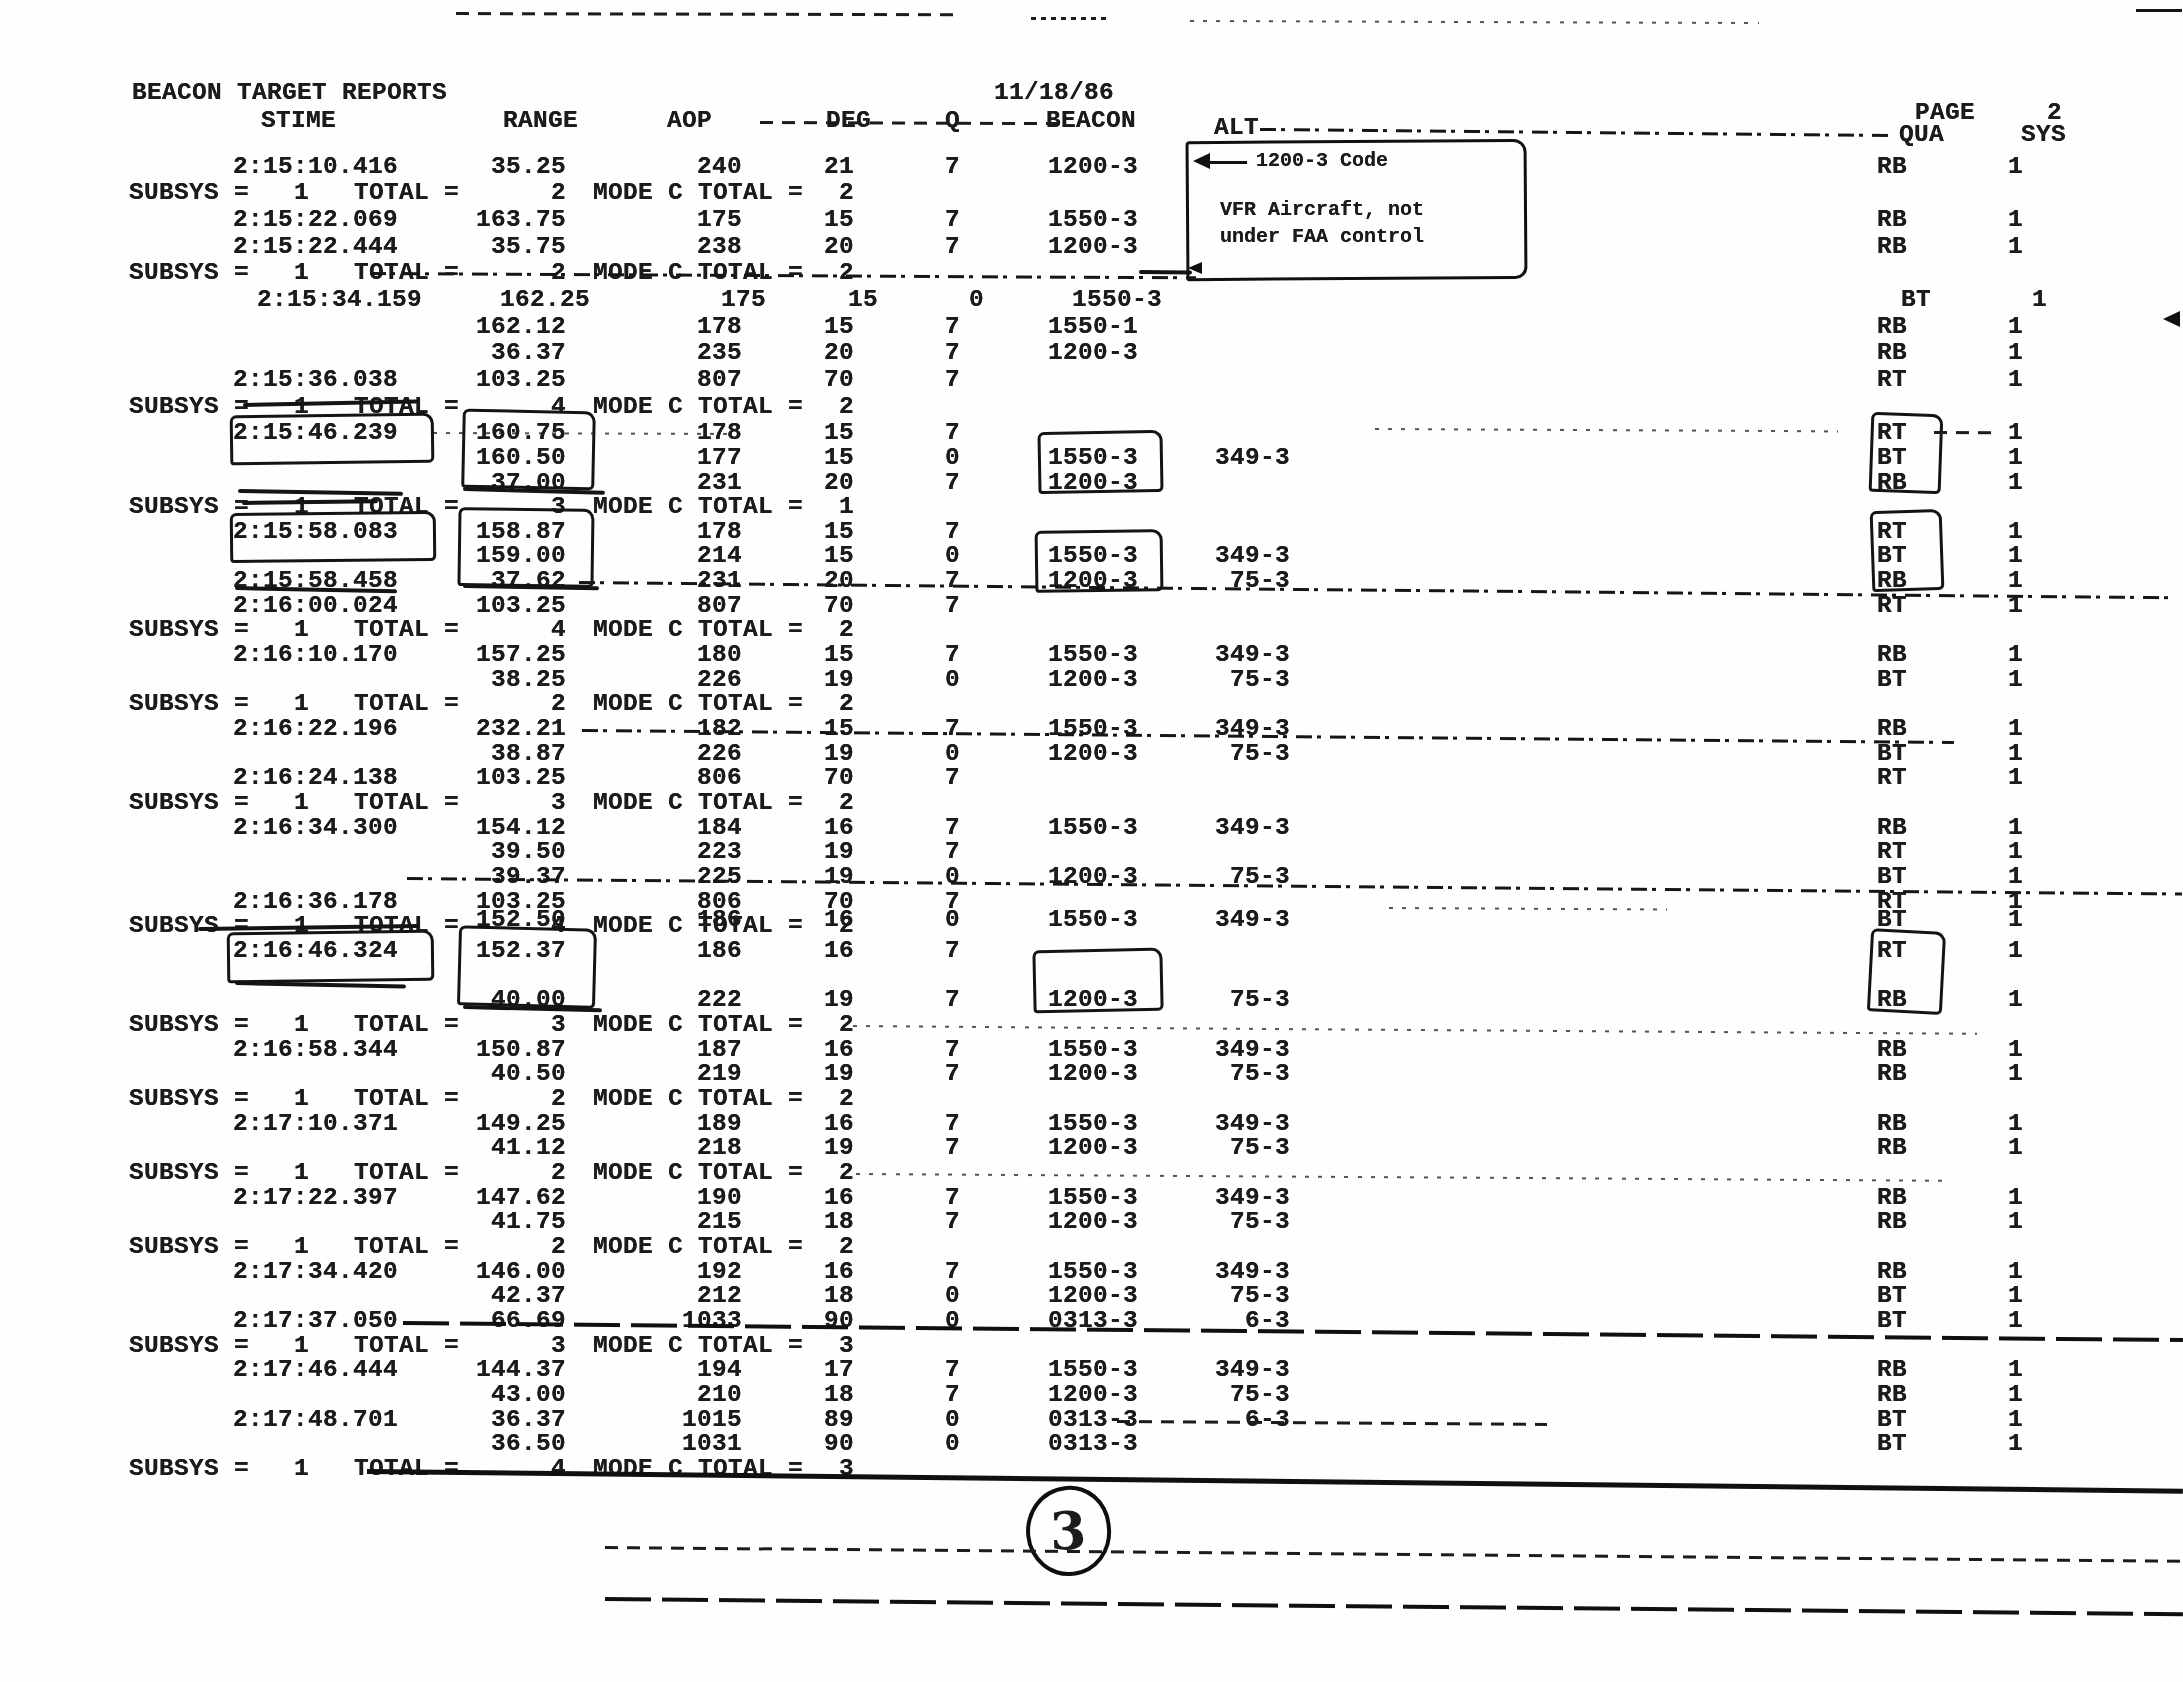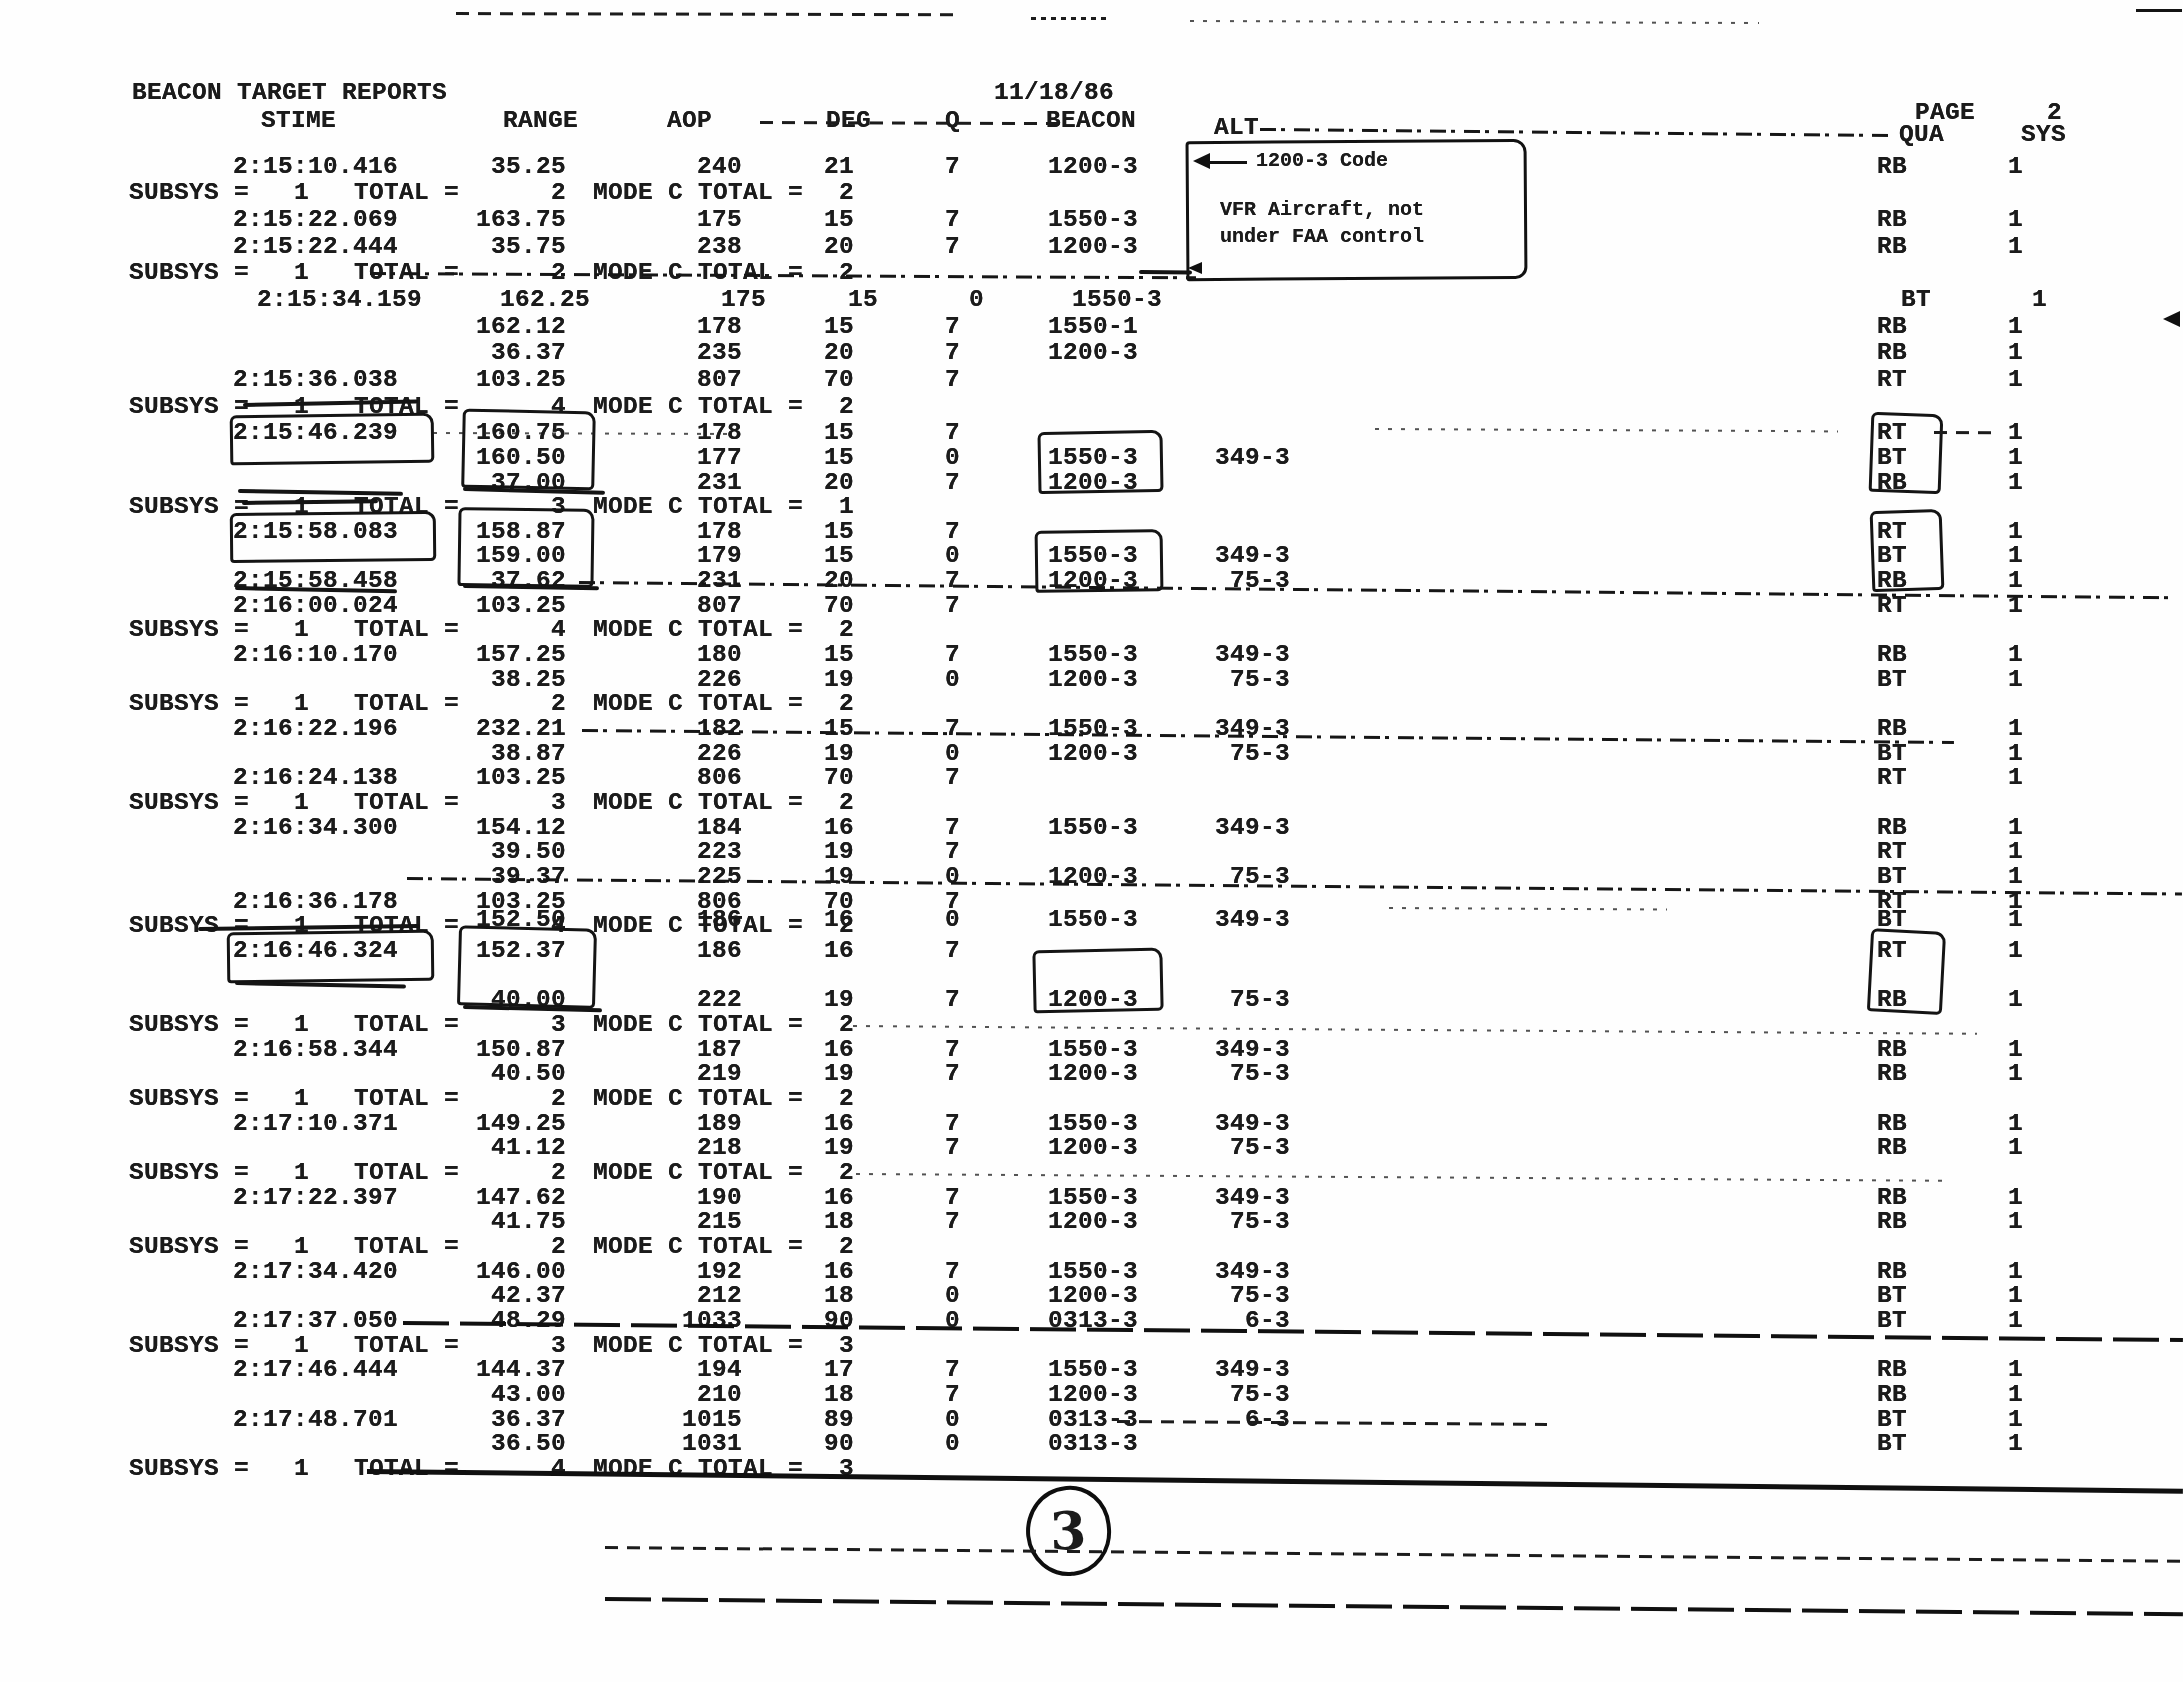--- a/index.html
+++ b/index.html
@@ -179,21 +179,21 @@
         <span class="c-time">2:15:58.083</span>
         <span class="c-range">158.87</span>
         <span class="c-aop">178</span>
         <span class="c-deg">15</span>
         <span class="c-q">7</span>
         <span class="c-qua">RT</span>
         <span class="c-sys">1</span>
       </div>
       <div class="row" style="top: 544px;">
         <span class="c-range">159.00</span>
-        <span class="c-aop">179</span>
+        <span class="c-aop">214</span>
         <span class="c-deg">15</span>
         <span class="c-q">0</span>
         <span class="c-beacon">1550-3</span>
         <span class="c-alt">349-3</span>
         <span class="c-qua">BT</span>
         <span class="c-sys">1</span>
       </div>
       <div class="row" style="top: 569px;">
         <span class="c-time">2:15:58.458</span>
         <span class="c-range">37.62</span>
@@ -459,21 +459,21 @@
         <span class="c-aop">212</span>
         <span class="c-deg">18</span>
         <span class="c-q">0</span>
         <span class="c-beacon">1200-3</span>
         <span class="c-alt">75-3</span>
         <span class="c-qua">BT</span>
         <span class="c-sys">1</span>
       </div>
       <div class="row" style="top: 1309px;">
         <span class="c-time">2:17:37.050</span>
-        <span class="c-range">48.29</span>
+        <span class="c-range">66.69</span>
         <span class="c-aop">1033</span>
         <span class="c-deg">90</span>
         <span class="c-q">0</span>
         <span class="c-beacon">0313-3</span>
         <span class="c-alt">6-3</span>
         <span class="c-qua">BT</span>
         <span class="c-sys">1</span>
       </div>
       <div class="row" style="top: 1334px;">
         <span class="sub-left">SUBSYS =   1   TOTAL =</span>

